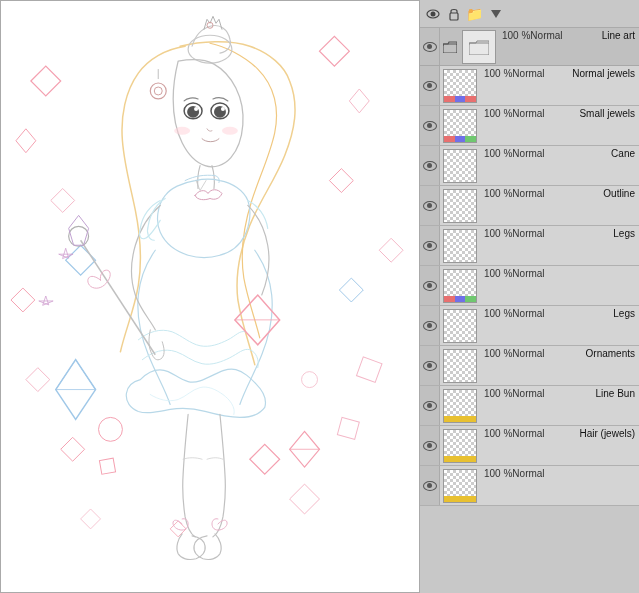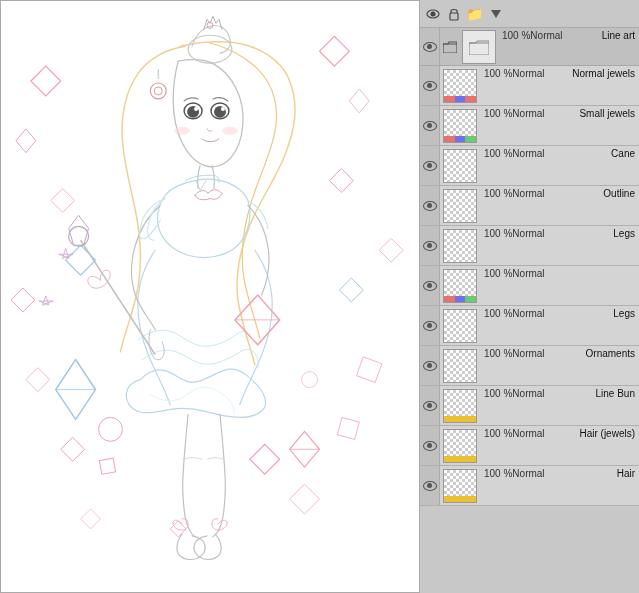--- a/index.html
+++ b/index.html
@@ -494,19 +494,18 @@
             <div class="eye-icon"></div>
           </div>
         <div class="layer-thumb">
           <div class="thumb-checker"></div>
           <div class="thumb-color-strip">
             <div class="thumb-strip-seg" style="background:#e8c030;"></div>
           </div>
         </div>
         <div class="layer-info">
           <div class="layer-mode">100 %Normal</div>
-          <div class="layer-name">Hair</div>
         </div>
       </div>
 
     </div>
   </div>
 </div>
 
 </body></html>

